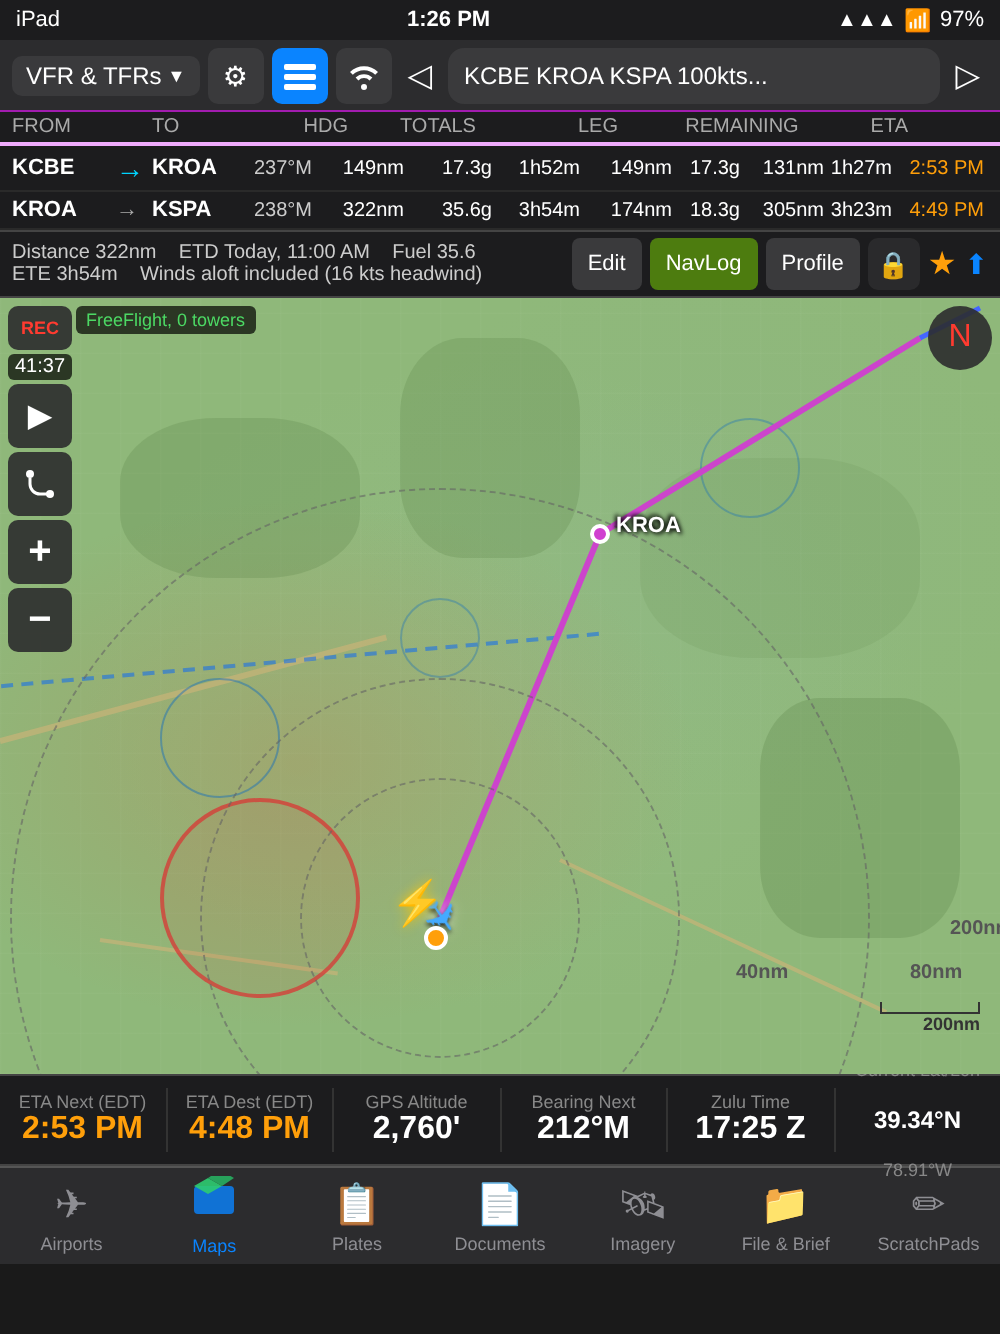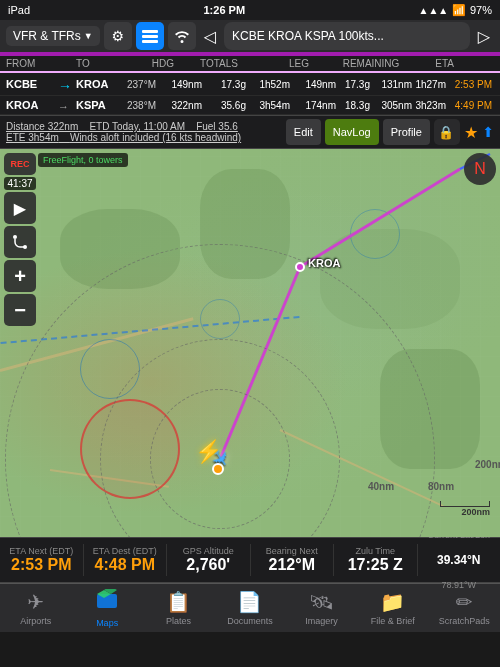--- a/index.html
+++ b/index.html
@@ -20,21 +20,21 @@
     #status-bar .right { display: flex; align-items: center; gap: 4px; }
 
     
     #top-toolbar {
       background: #2c2c2e;
       height: 36px;
       display: flex;
       align-items: center;
       gap: 4px;
       padding: 0 6px;
-      border-bottom: 4px solid #a21caf;
+      border-bottom: 1px solid #a21caf;
     }
     .vfr-btn {
       background: #3a3a3c;
       color: #fff;
       border: none;
       border-radius: 5px;
       font-size: 12px;
       padding: 3px 7px;
       display: flex;
       align-items: center;
@@ -116,21 +116,21 @@
     #info-row {
       background: #1c1c1e;
       display: flex;
       align-items: center;
       padding: 3px 6px;
       font-size: 10px;
       color: #ccc;
       border-bottom: 1px solid #444;
       gap: 6px;
     }
-    #info-row .info-left { flex: 1; text-decoration: underline; }
+    #info-row .info-left { flex: 1; }
     #info-row .info-btns { display: flex; gap: 4px; }
     .info-btn {
       background: #3a3a3c;
       color: #fff;
       border: none;
       border-radius: 4px;
       font-size: 11px;
       padding: 2px 8px;
       cursor: pointer;
     }
@@ -550,21 +550,21 @@
     <line x1="300" y1="118" x2="460" y2="20" stroke="#cc44cc" stroke-width="3"></line>
 
     <line x1="460" y1="20" x2="490" y2="5" stroke="#4466ff" stroke-width="2.5"></line>
   </svg>
 
   <div class="range-ring" style="width:140px;height:140px;left:150px;top:240px;"></div>
   <div class="range-ring" style="width:240px;height:240px;left:100px;top:190px;"></div>
   <div class="range-ring" style="width:430px;height:430px;left:5px;top:95px;"></div>
 
   <div class="range-label" style="left:368px;top:332px;">40nm</div>
-  <div class="range-label" style="left:428px;top:332px;">80nm</div>
+  <div class="range-label" style="left:455px;top:332px;">80nm</div>
   <div class="range-label" style="left:475px;top:310px;">200nm</div>
 
   <div class="waypoint-dot" style="left:300px;top:118px;"></div>
   <div class="waypoint-label" style="left:308px;top:108px;">KROA</div>
 
   <div class="aircraft-symbol" style="left:220px;top:310px;">✈</div>
 
   <div class="weather-symbol" style="left:195px;top:290px;font-size:22px;">⚡</div>
 
   <div style="position:absolute;left:218px;top:320px;width:12px;height:12px;border-radius:50%;background:#ff9f0a;border:2px solid #fff;transform:translate(-50%,-50%);"></div>

